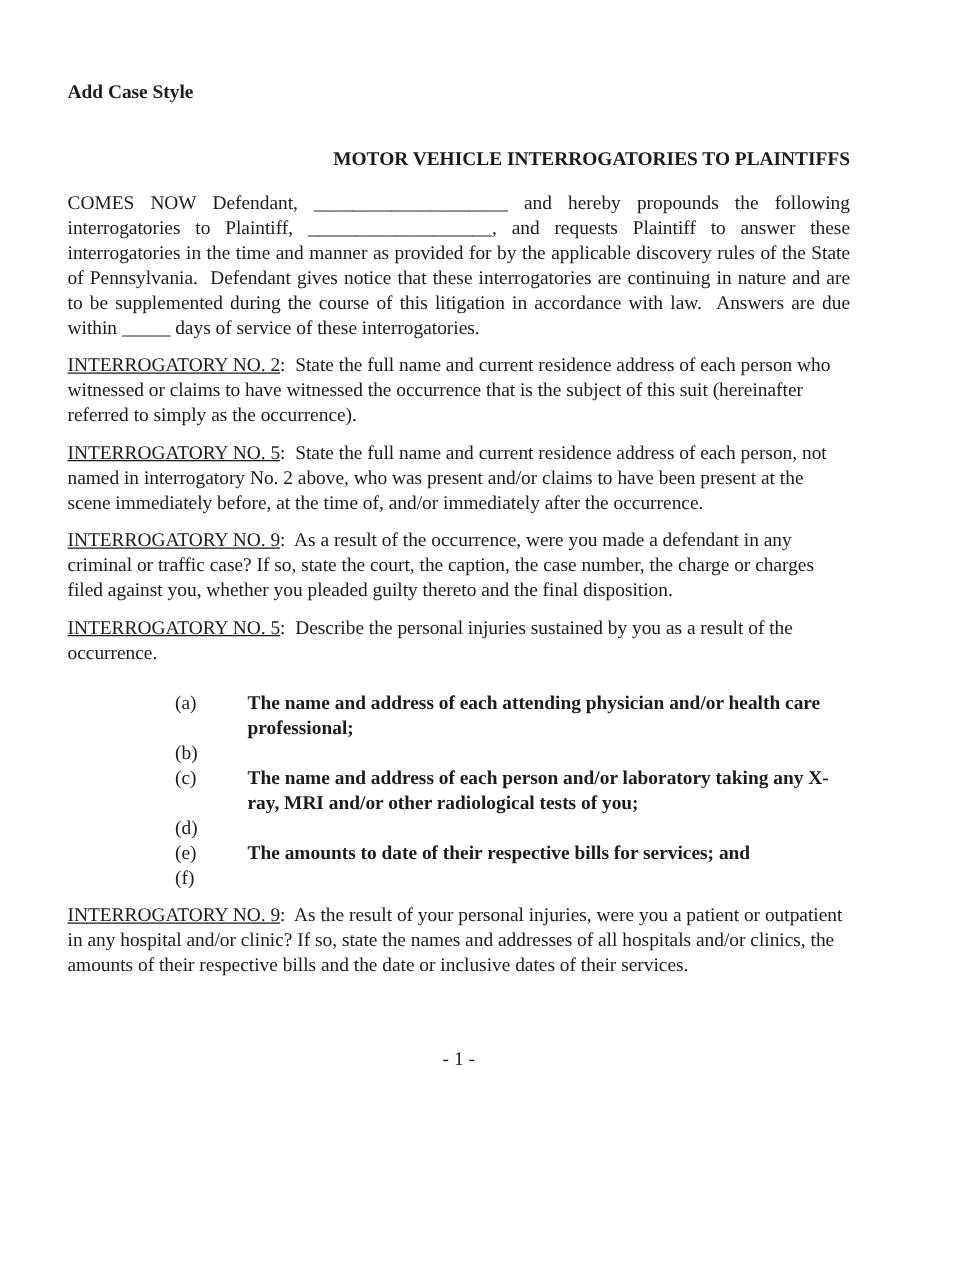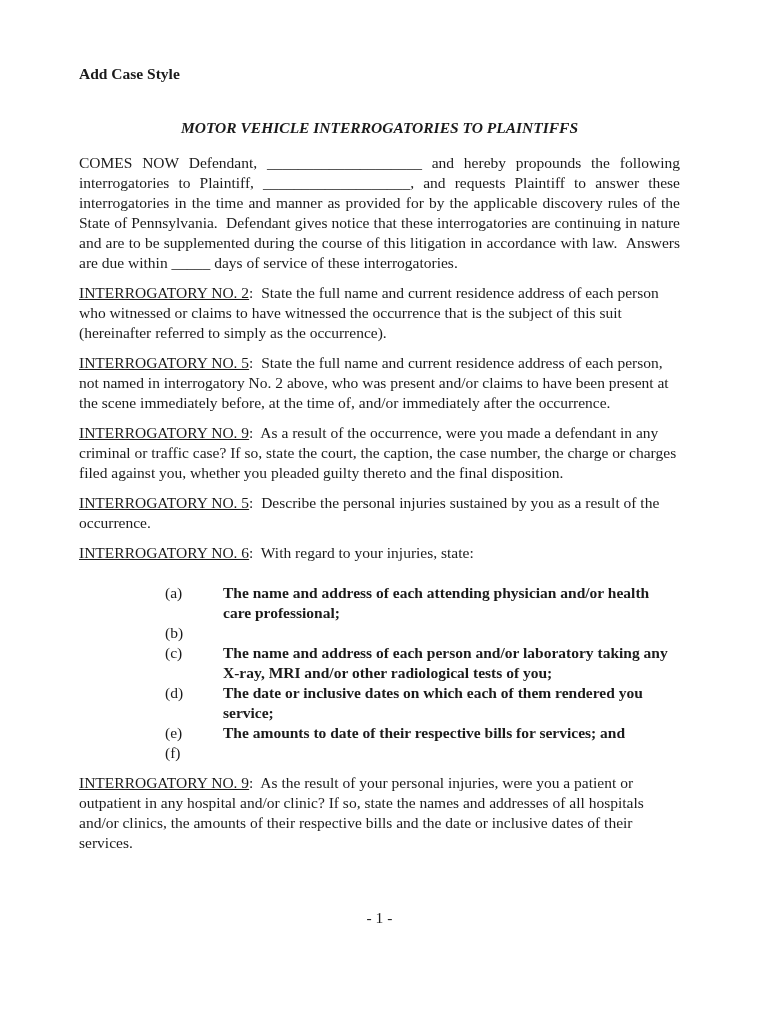--- a/index.html
+++ b/index.html
@@ -13,32 +13,31 @@
     overflow: hidden;
     font-family: "Liberation Serif", "DejaVu Serif", serif;
     font-size: 15.5px;
     line-height: 20px;
     color: #1b1b1b;
   }
   .page {
     box-sizing: border-box;
     width: 770px;
     height: 1024px;
-    padding: 64px 90px 0 79px;
+    padding: 64px 90px 0 54px;
     background: #ffffff;
   }
   .case-style {
     font-weight: bold;
   }
   .doc-title {
     font-size: 15.5px;
     font-weight: bold;
-    text-align: center;
+    text-align: right;
     margin: 34px 0 0 0;
-    font-style: italic;
   }
   .intro {
     margin: 15px 0 0 0;
     text-align: justify;
   }
   .intg {
     margin: 10px 0 0 0;
     text-align: left;
   }
   .intg .heading {
@@ -82,37 +81,35 @@
 
 
   <p class="intg"><span class="heading">INTERROGATORY NO. 2</span><span>:&nbsp; </span><span>State the full name and current residence address of each person who witnessed or claims to have witnessed the occurrence that is the subject of this suit (hereinafter referred to simply as the occurrence).</span></p>
 
   <p class="intg"><span class="heading">INTERROGATORY NO. 5</span><span>:&nbsp; </span><span>State the full name and current residence address of each person, not named in interrogatory No. 2 above, who was present and/or claims to have been present at the scene immediately before, at the time of, and/or immediately after the occurrence.</span></p>
 
   <p class="intg"><span class="heading">INTERROGATORY NO. 9</span><span>:&nbsp; </span><span>As a result of the occurrence, were you made a defendant in any criminal or traffic case? If so, state the court, the caption, the case number, the charge or charges filed against you, whether you pleaded guilty thereto and the final disposition.</span></p>
 
   <p class="intg"><span class="heading">INTERROGATORY NO. 5</span><span>:&nbsp; </span><span>Describe the personal injuries sustained by you as a result of the occurrence.</span></p>
 
-  <p class="intg"><span class="heading">INTERROGATORY NO. 6</span><span>:&nbsp; </span><span>With regard to your injuries, state:</span></p>
 
   <div class="sublist">
     <div class="subrow">
       <span class="marker">(a)</span>
       <span class="subtext">The name and address of each attending physician and/or health care professional;</span>
     </div>
     <div class="subrow">
       <span class="marker">(b)</span>
     </div>
     <div class="subrow">
       <span class="marker">(c)</span>
       <span class="subtext">The name and address of each person and/or laboratory taking any X-ray, MRI and/or other radiological tests of you;</span>
     </div>
     <div class="subrow">
       <span class="marker">(d)</span>
-      <span class="subtext">The date or inclusive dates on which each of them rendered you service;</span>
     </div>
     <div class="subrow">
       <span class="marker">(e)</span>
       <span class="subtext">The amounts to date of their respective bills for services; and</span>
     </div>
     <div class="subrow">
       <span class="marker">(f)</span>
     </div>
   </div>
 

